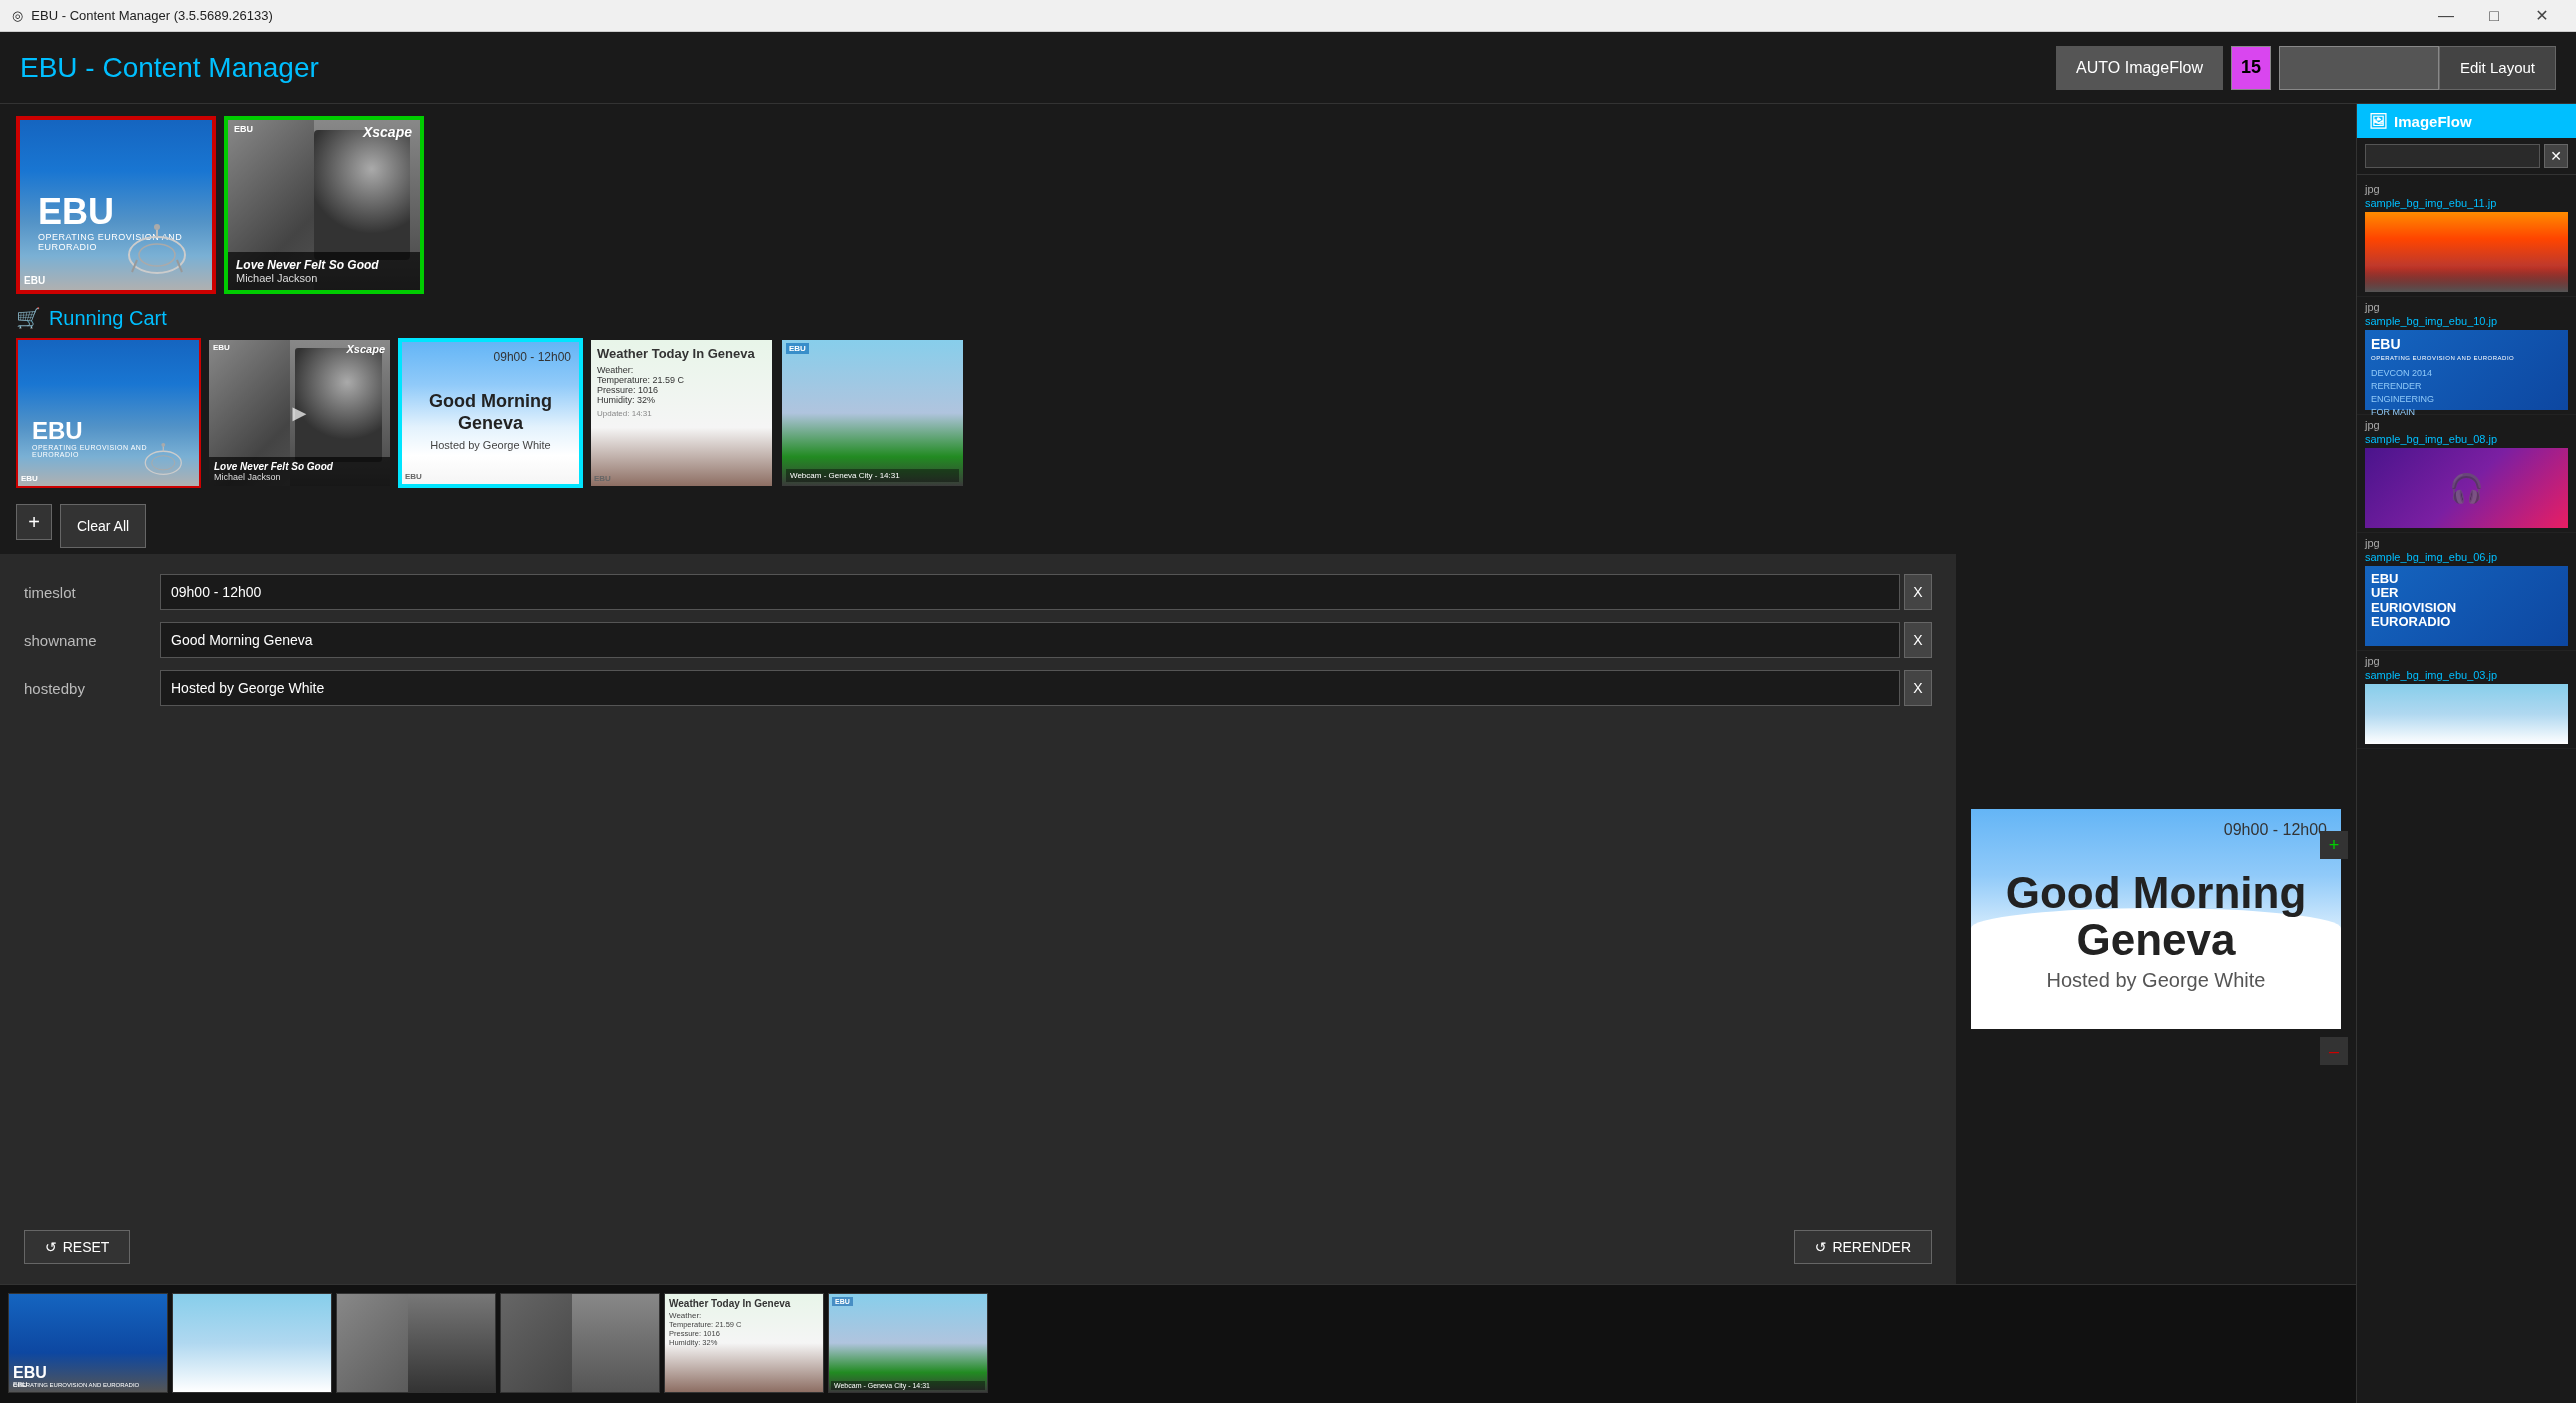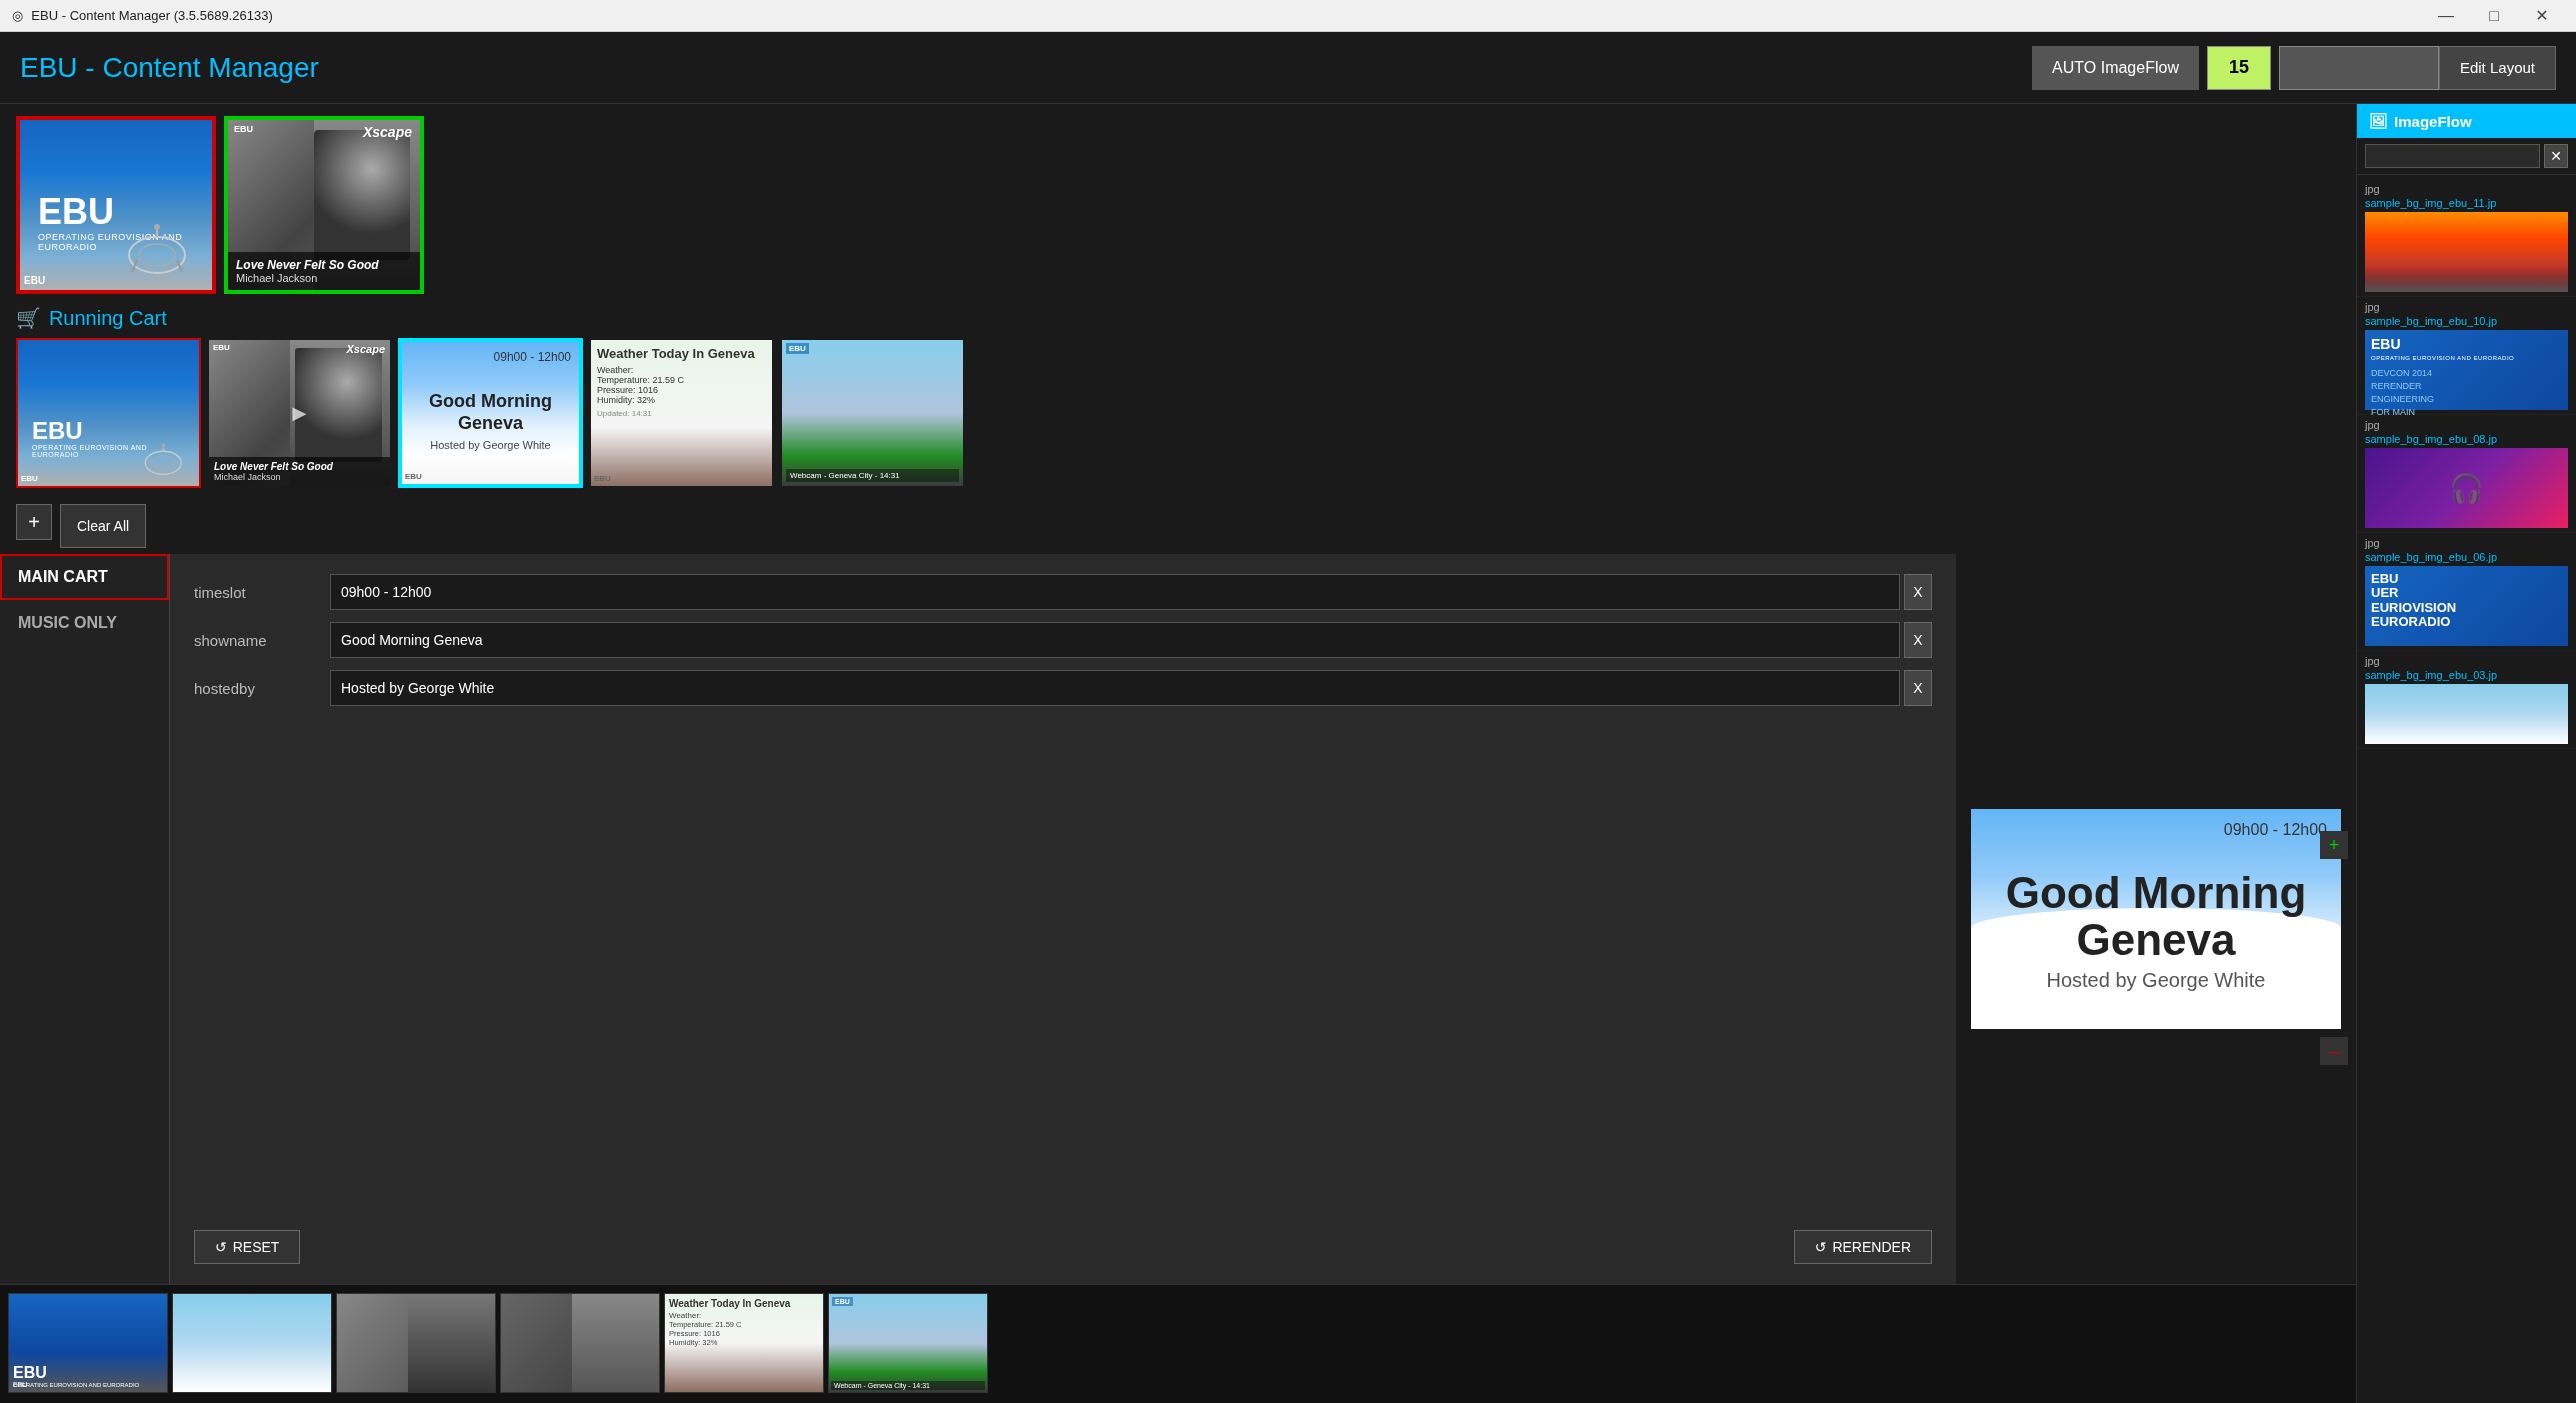--- a/index.html
+++ b/index.html
@@ -70,23 +70,23 @@
     .auto-slideshow-btn {
       background: #555;
       color: #fff;
       border: none;
       padding: 8px 20px;
       font-size: 16px;
       cursor: pointer;
       height: 44px;
     }
     .slideshow-num {
-      background: #bef264;
+      background: #d946ef;
       color: #000;
-      width: 64px;
+      width: 40px;
       height: 44px;
       display: flex;
       align-items: center;
       justify-content: center;
       font-size: 18px;
       font-weight: bold;
       border: 1px solid #888;
     }
     .slideshow-bar {
       width: 160px;
@@ -670,28 +670,20 @@
       </div>
     </div>
 
     <div class="cart-controls">
       <button class="cart-add-btn">+</button>
       <button class="cart-clear-btn">Clear All</button>
     </div>
 
     <div class="main-content-bottom">
 
-      <div class="sidebar-left">
-        <div class="sidebar-item sidebar-item-active">
-          <span>MAIN CART</span>
-        </div>
-        <div class="sidebar-item sidebar-item-normal">
-          <span>MUSIC ONLY</span>
-        </div>
-      </div>
 
       <div class="form-area">
         <div class="form-row">
           <span class="form-label">timeslot</span>
           <div class="form-input-wrap">
             <input class="form-input" type="text" value="09h00 - 12h00" style="">
             <button class="form-clear-btn">X</button>
           </div>
         </div>
         <div class="form-row">

